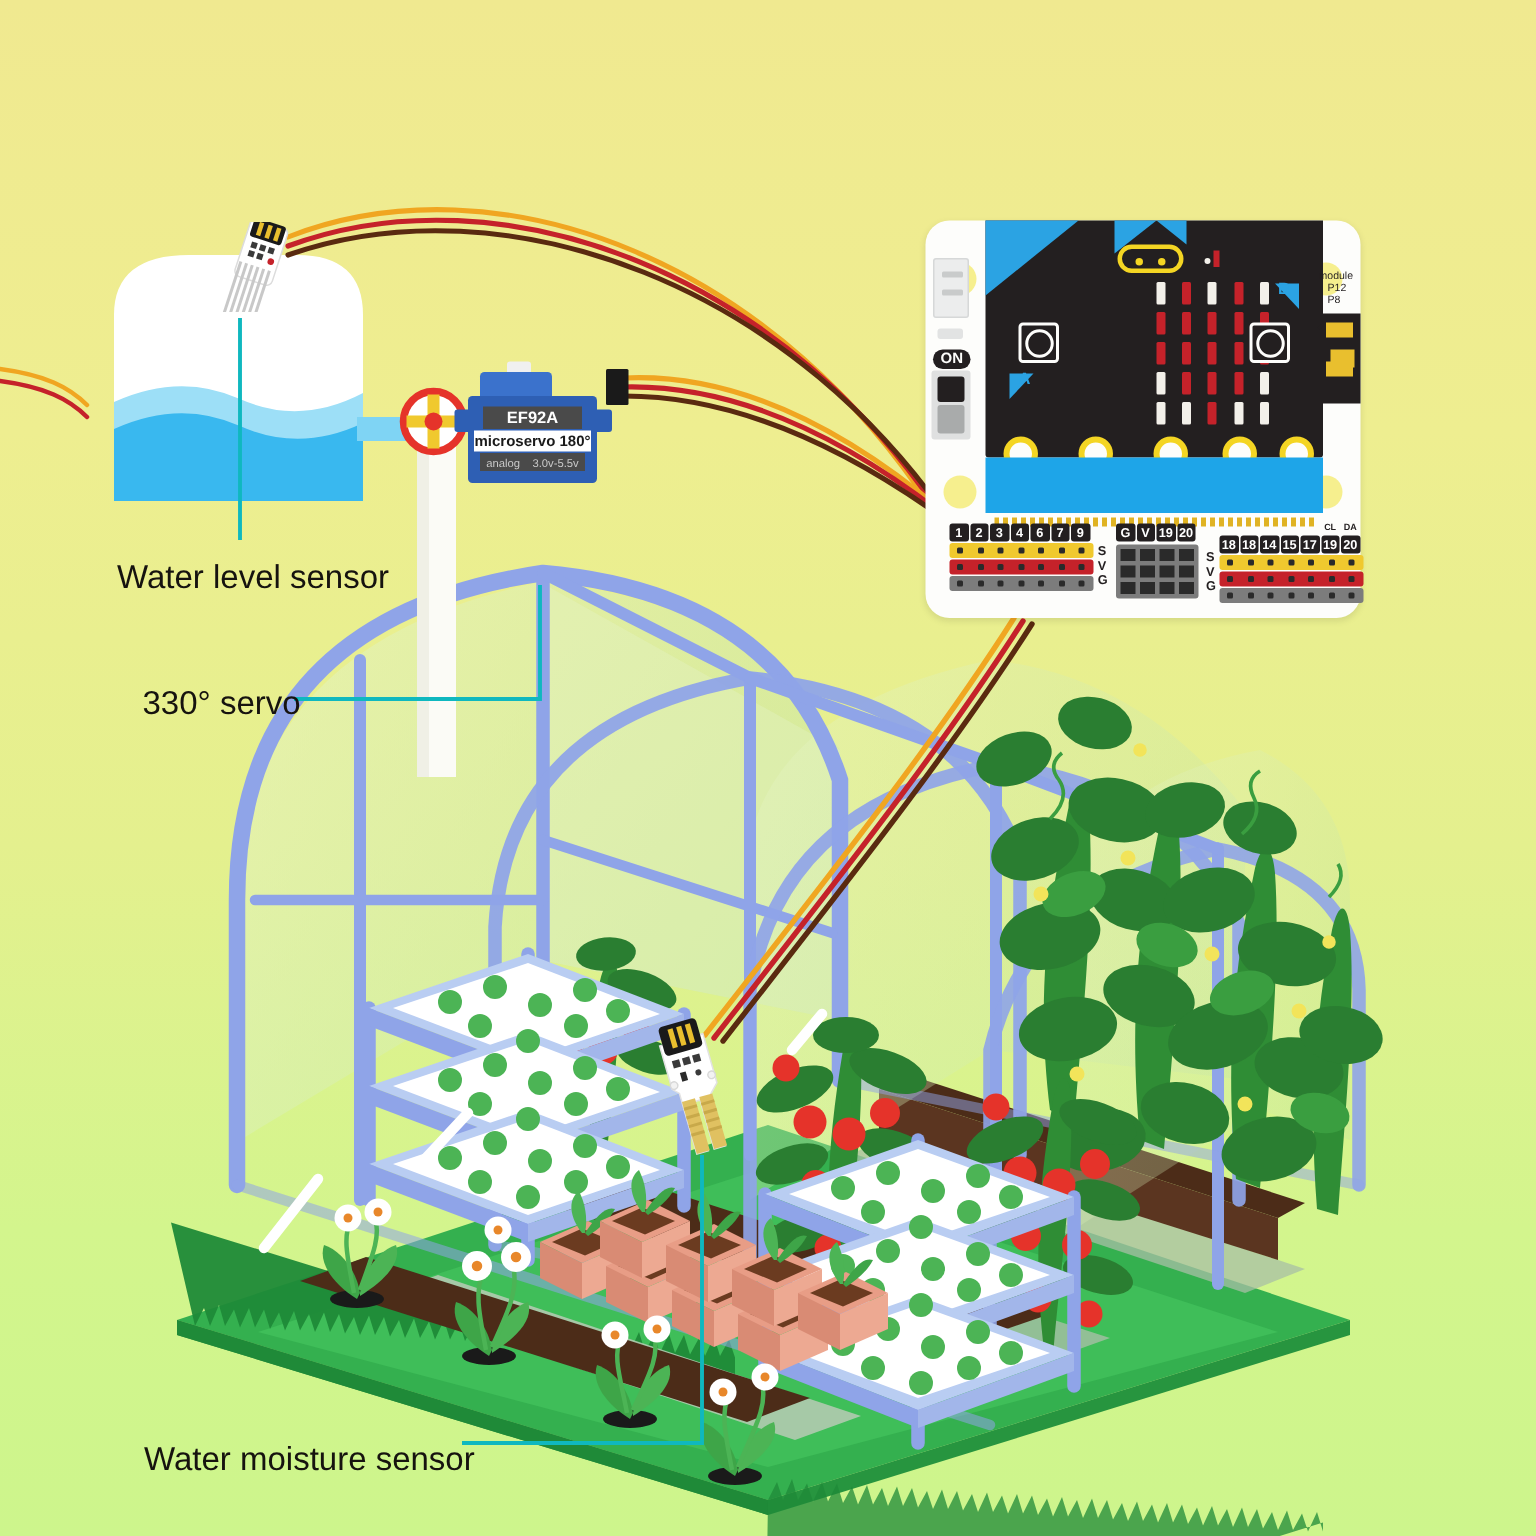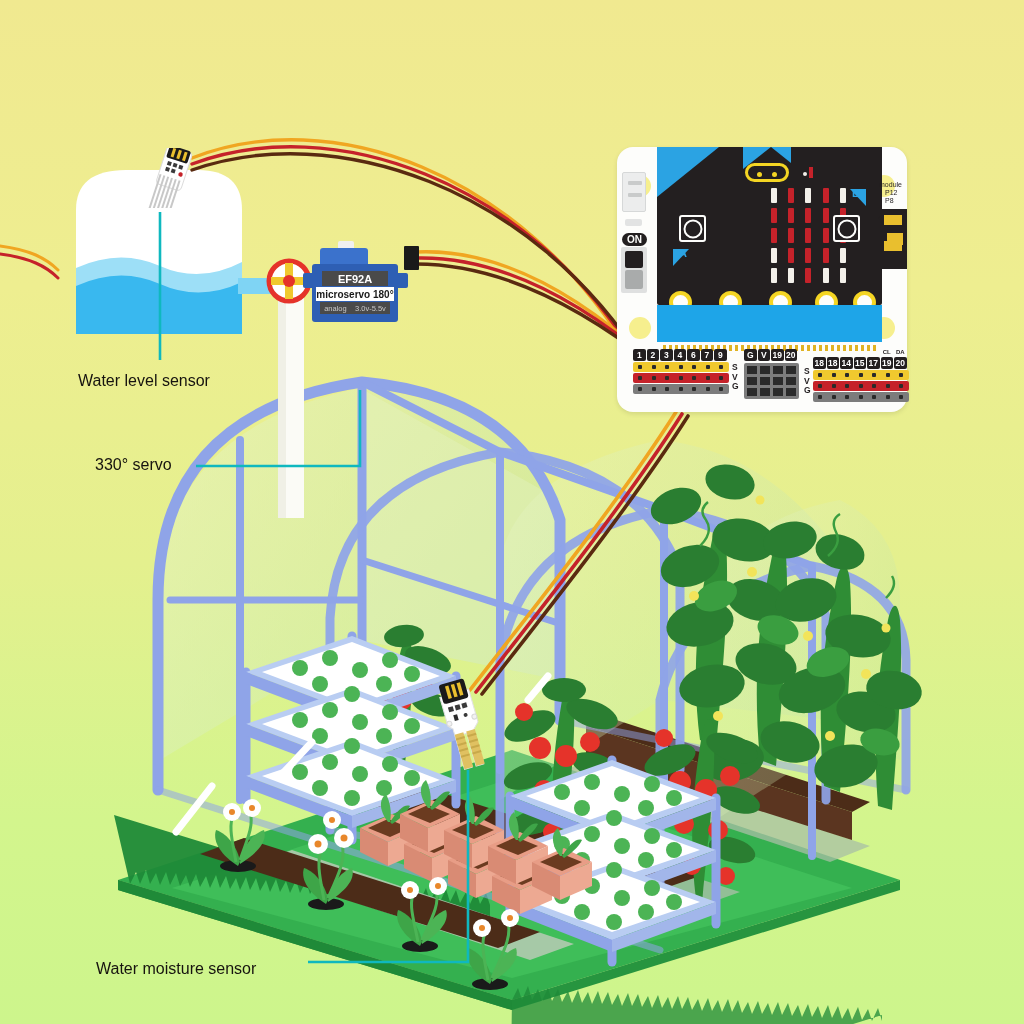--- a/index.html
+++ b/index.html
@@ -24,21 +24,21 @@
     font-size: 47px;
     font-weight: bold;
     letter-spacing: -0.5px;
     color: #14110f;
     font-family: "Liberation Sans", sans-serif;
   }
 
   
   .callout-label {
     position: absolute;
-    font-size: 16px;
+    font-size: 22px;
     color: #16130f;
     white-space: nowrap;
     font-family: "Liberation Sans", sans-serif;
   }
 
   
   #scene { position: absolute; left: 0; top: 0; width: 1024px; height: 1024px; }
 
   
   #microbit {

